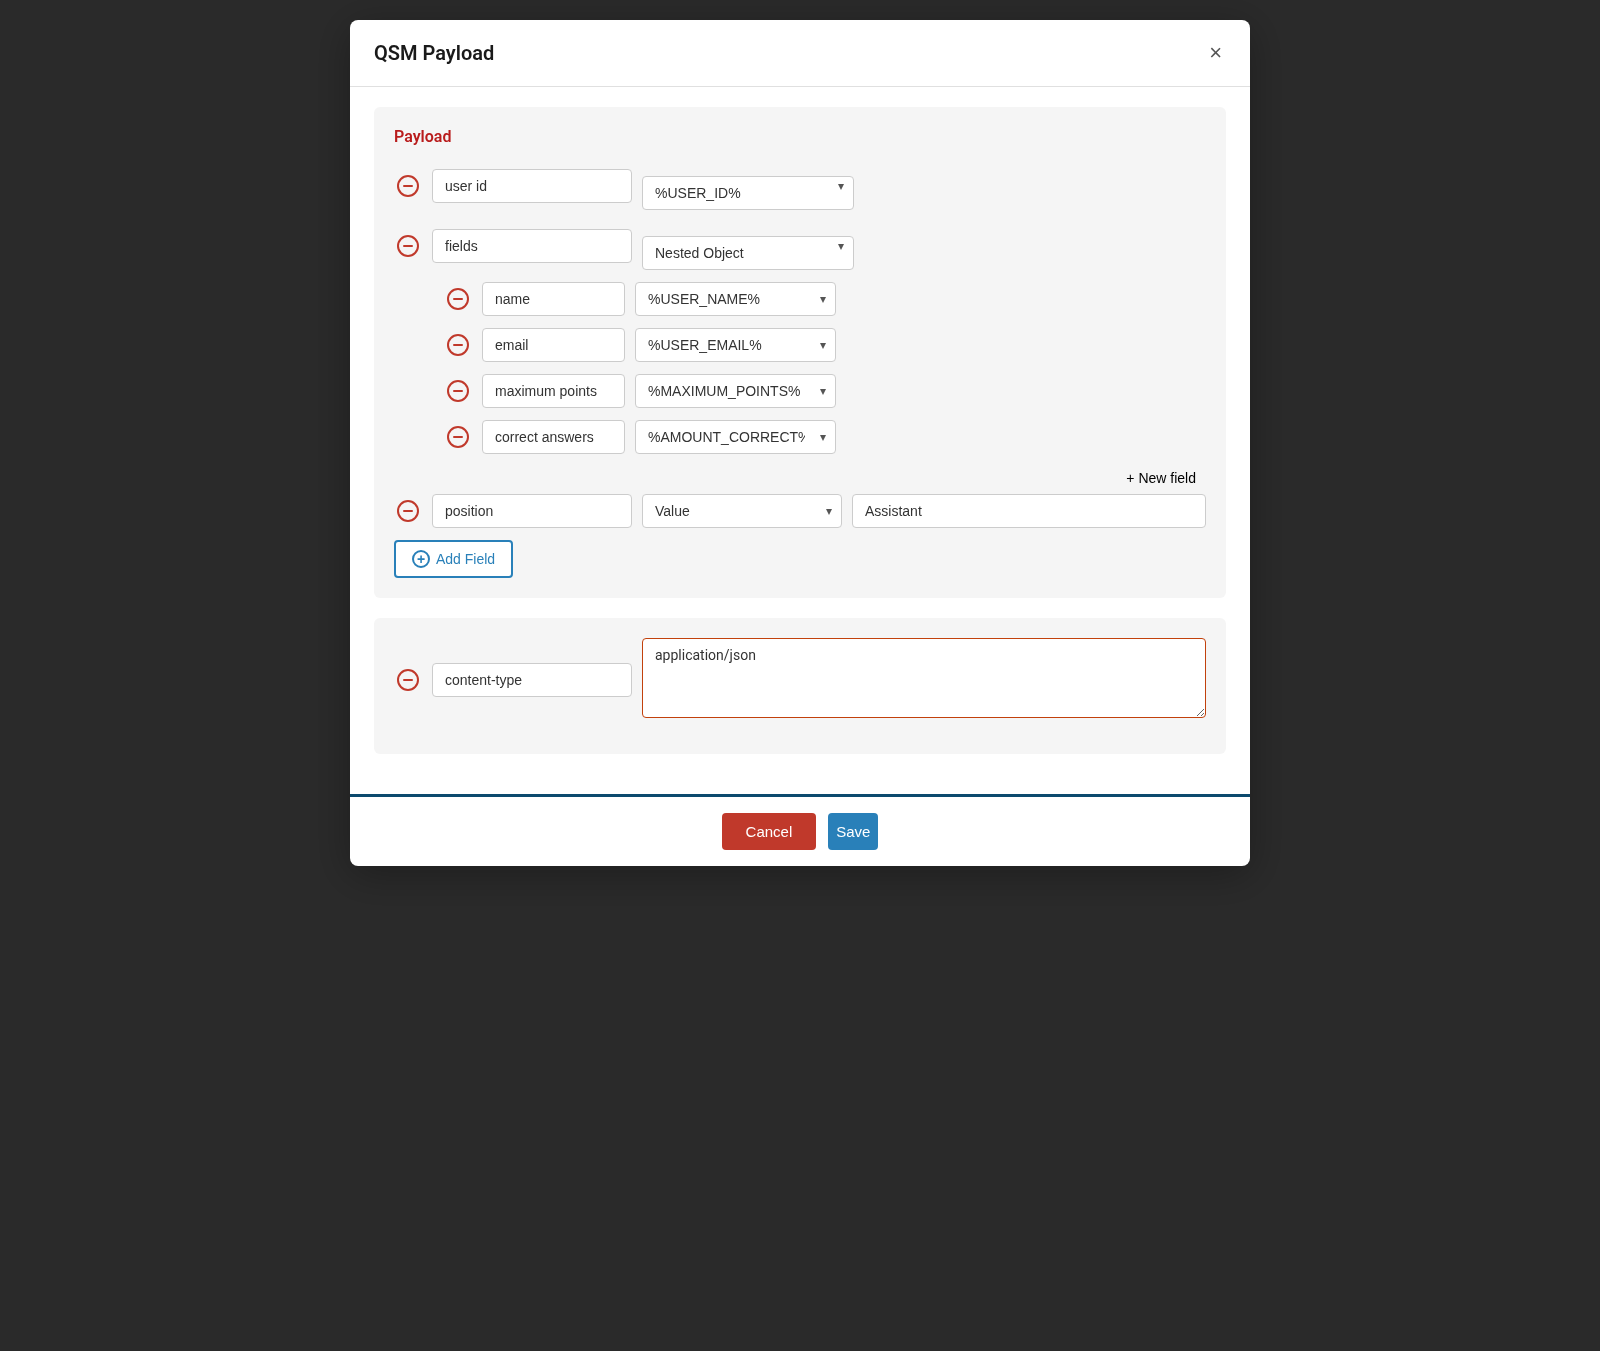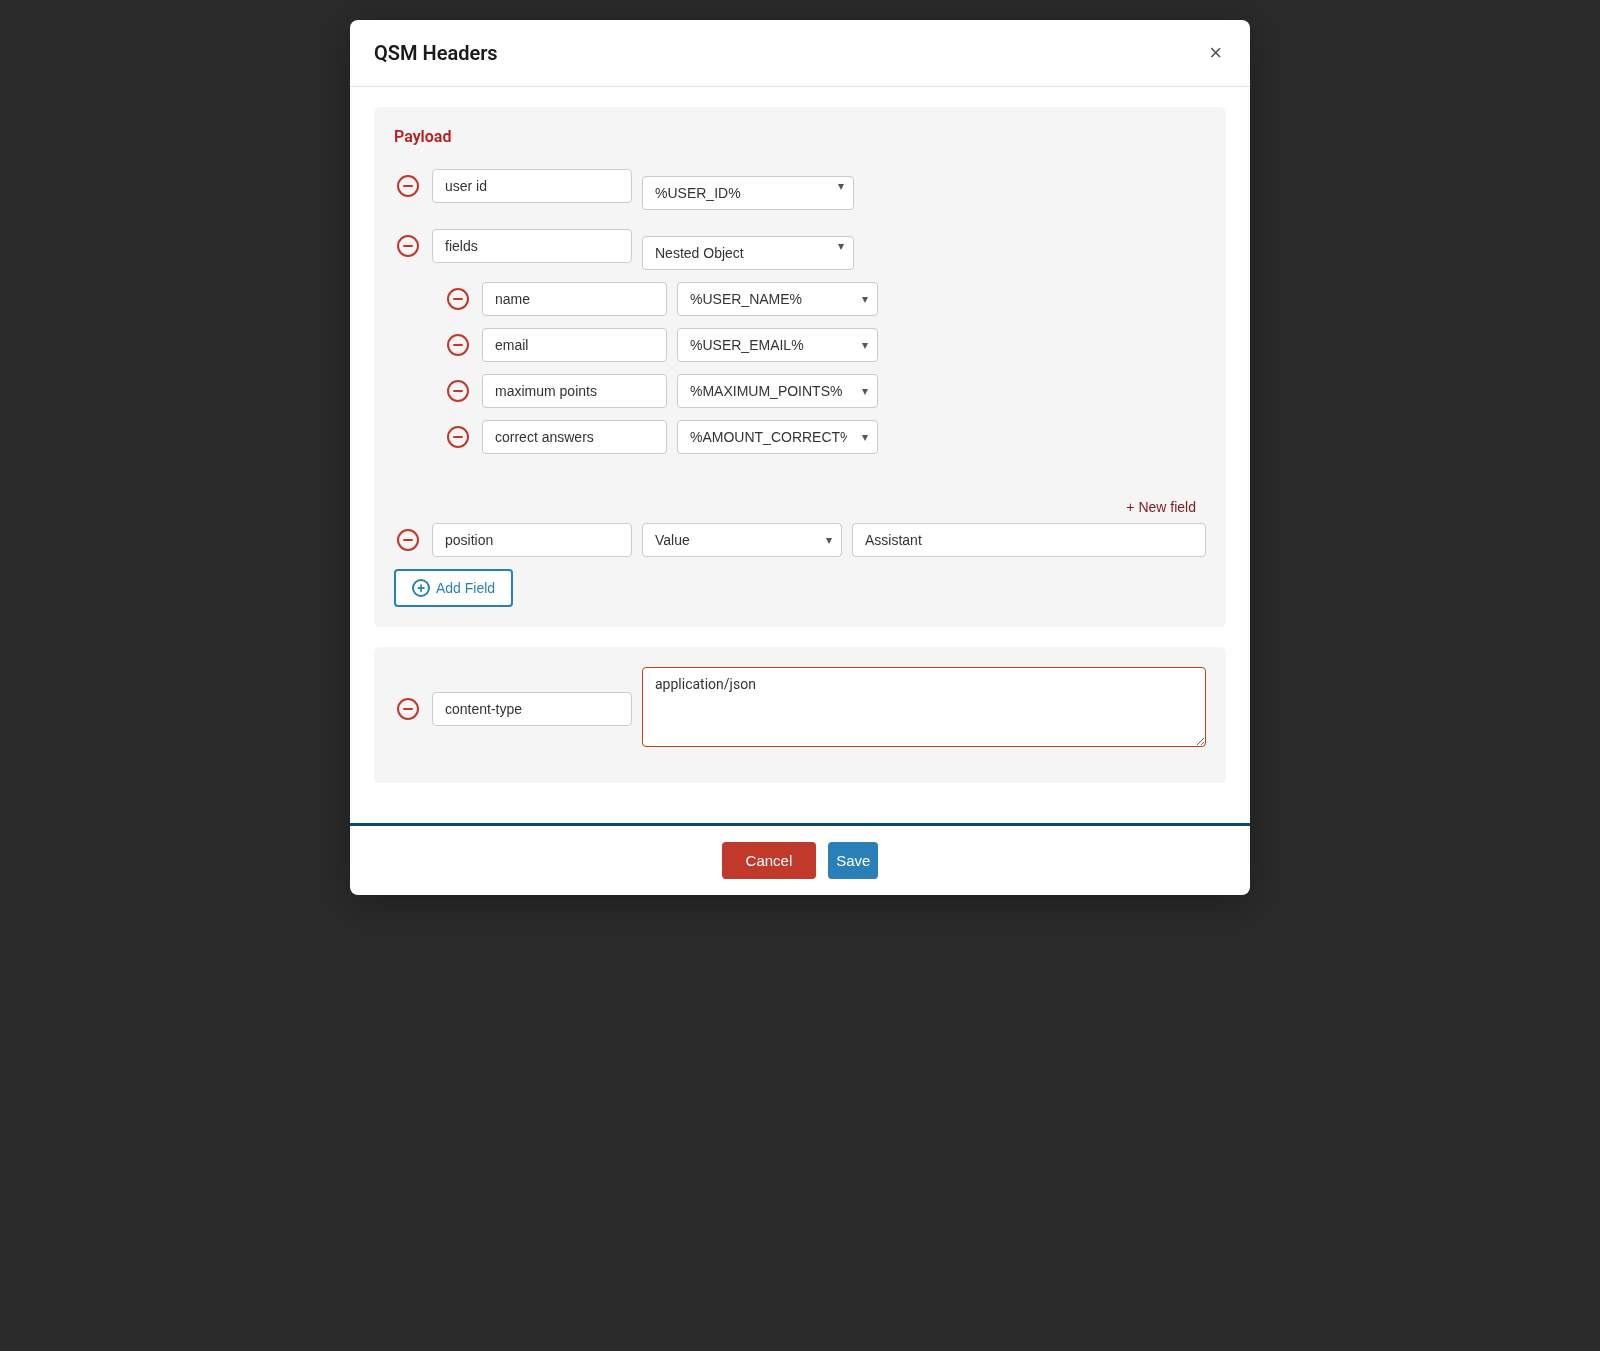--- a/index.html
+++ b/index.html
@@ -116,21 +116,21 @@
       font-size: 14px;
       background: #fff;
       color: #333;
       outline: none;
     }
     .field-name-input {
       width: 200px;
       flex-shrink: 0;
     }
     .field-name-input.narrow {
-      width: 185px;
+      width: 143px;
     }
     .select-input {
       border: 1px solid #ccc;
       border-radius: 4px;
       padding: 8px 12px;
       font-size: 14px;
       background: #fff;
       color: #333;
       outline: none;
       appearance: none;
@@ -157,29 +157,28 @@
     .select-nested {
       width: 201px;
     }
     .select-value {
       width: 200px;
     }
     .value-text-input {
       flex: 1;
     }
     .new-field-link {
-      color: #7f1d1d;
+      color: #000000;
       font-size: 14px;
       text-decoration: none;
       cursor: pointer;
       background: none;
       border: none;
       padding: 4px 0;
       display: inline-block;
-      margin-top: 29px;
     }
     .new-field-row {
       display: flex;
       justify-content: flex-end;
       margin-top: 4px;
       margin-bottom: 4px;
       padding-right: 10px;
     }
     .add-field-btn {
       display: flex;
@@ -251,21 +250,21 @@
       cursor: pointer;
     }
   </style>
 </head>
 <body>
 
 <div class="modal-overlay">
   <div class="modal">
 
     <div class="modal-header">
-      <span class="modal-title">QSM Headers</span>
+      <span class="modal-title">QSM Payload</span>
       <button class="close-btn">×</button>
     </div>
 
     <div class="modal-body">
 
       <div class="section">
         <div class="section-title">Payload</div>
 
         <div class="field-row">
           <button class="remove-btn">

